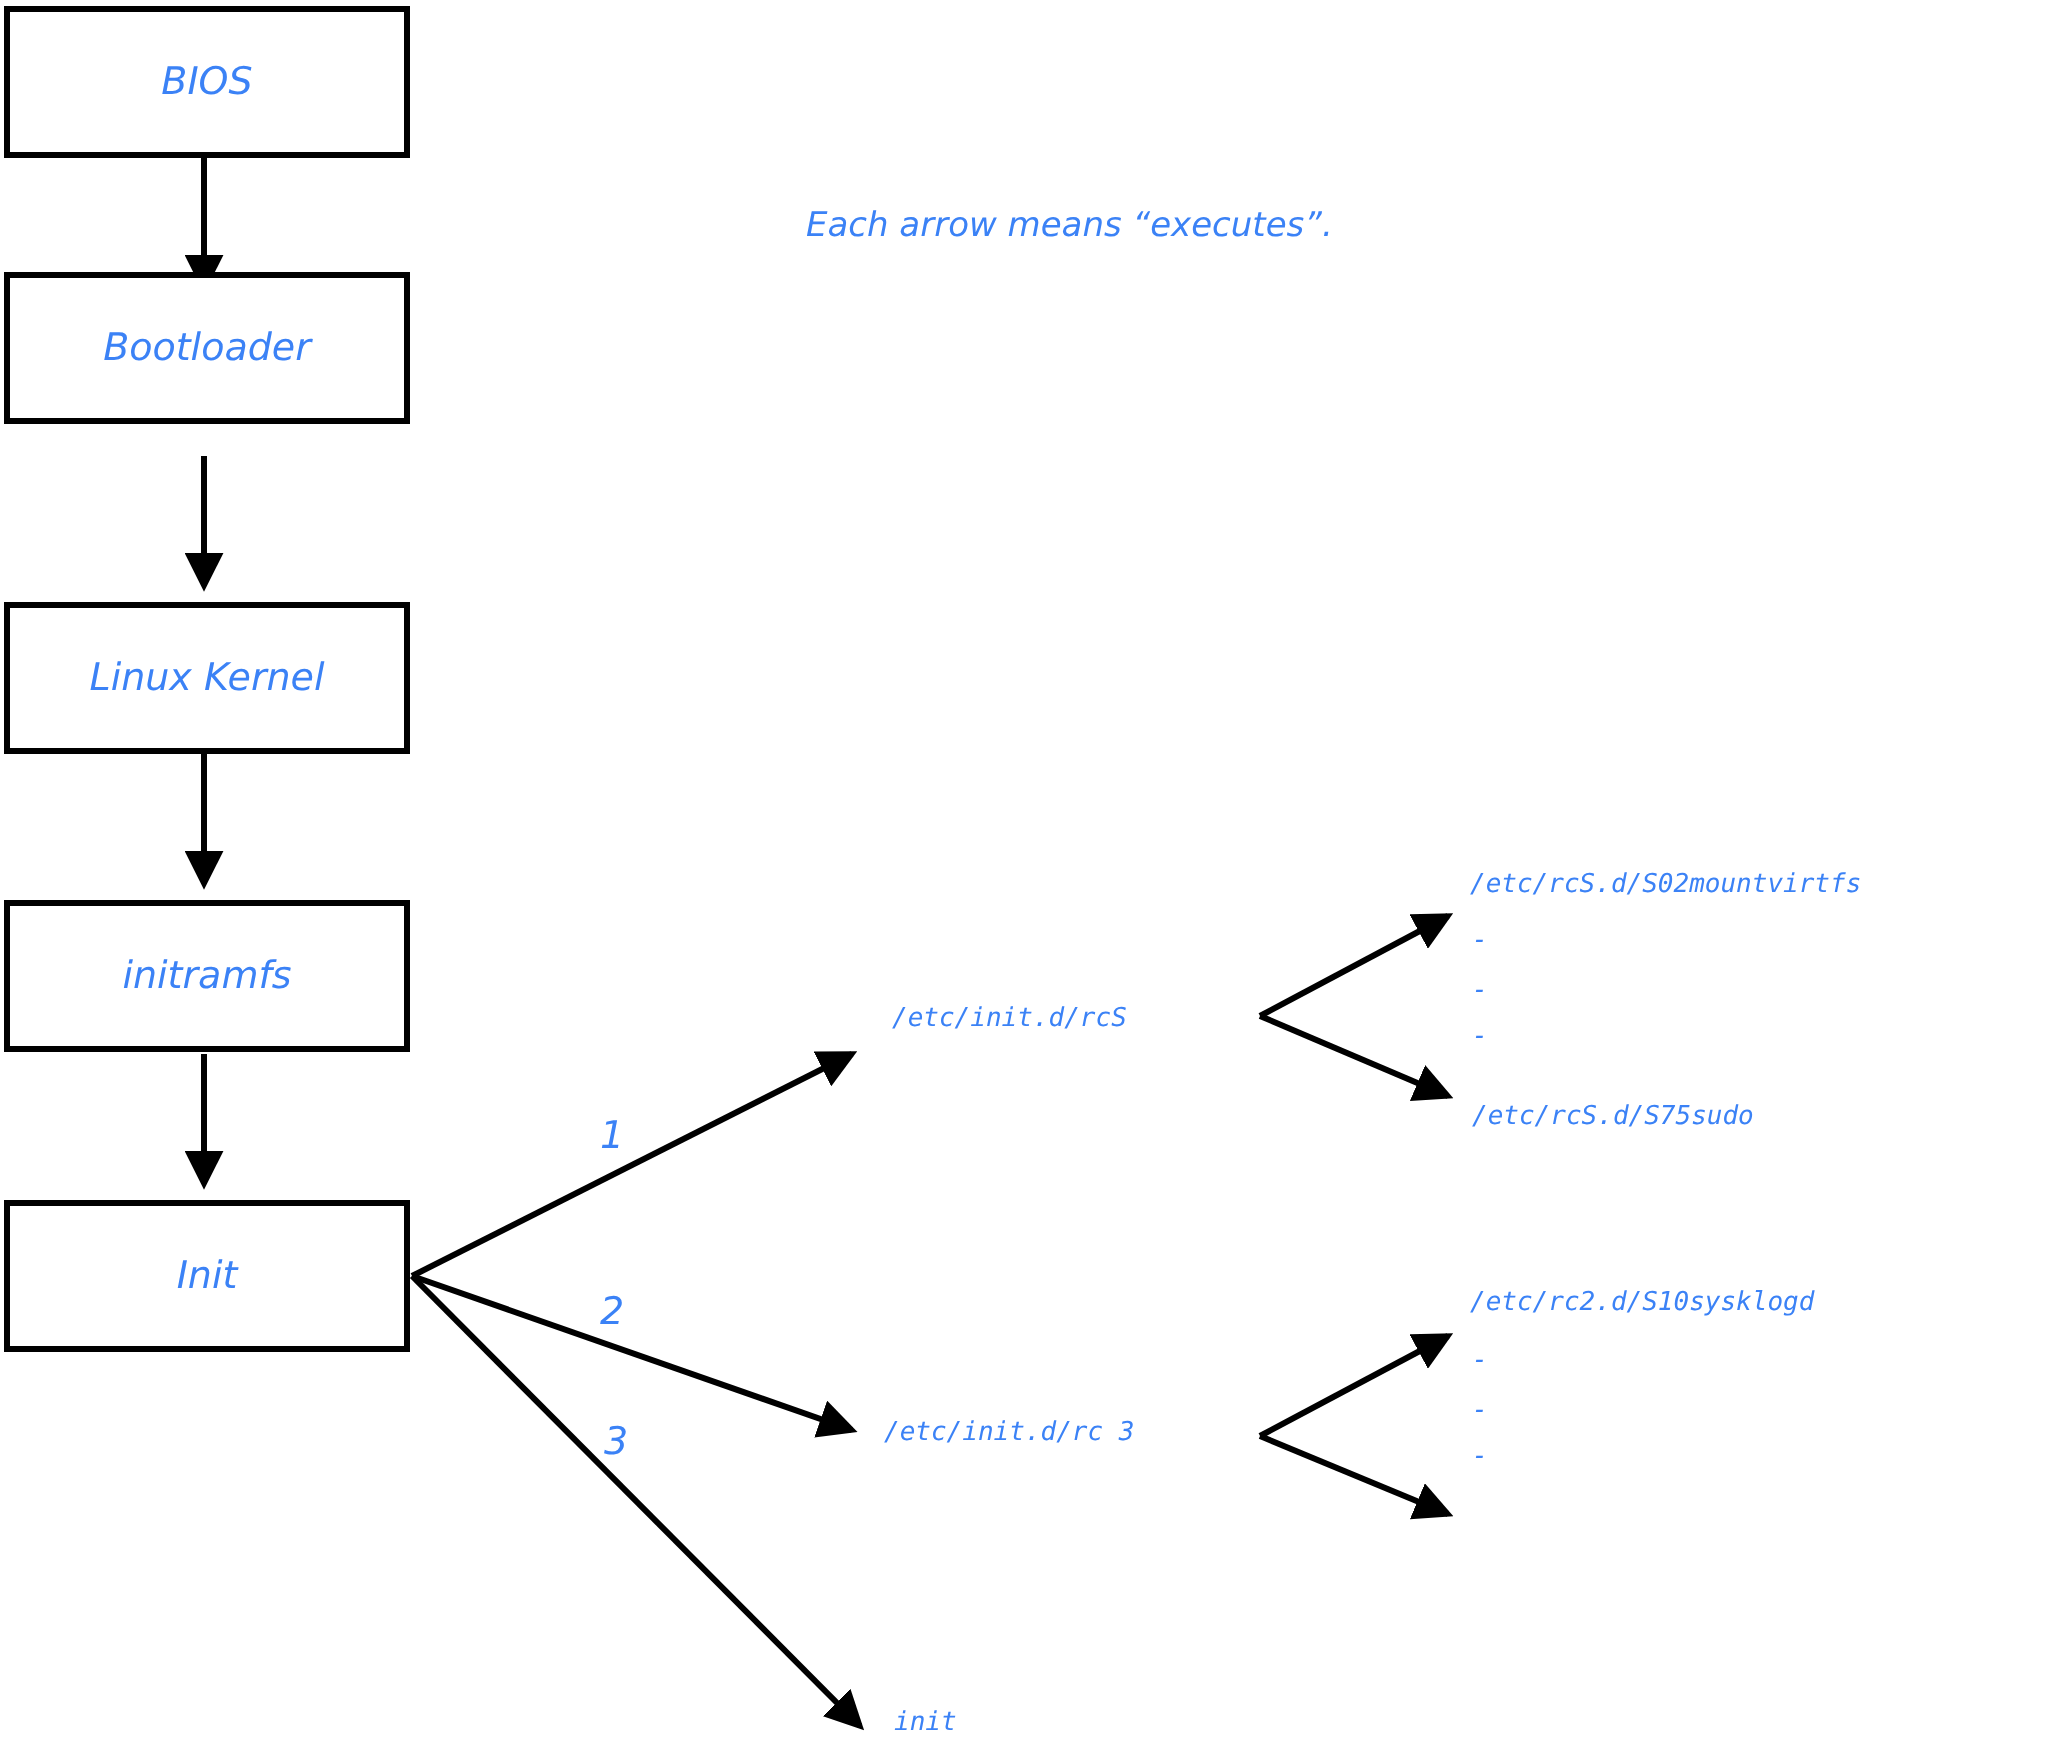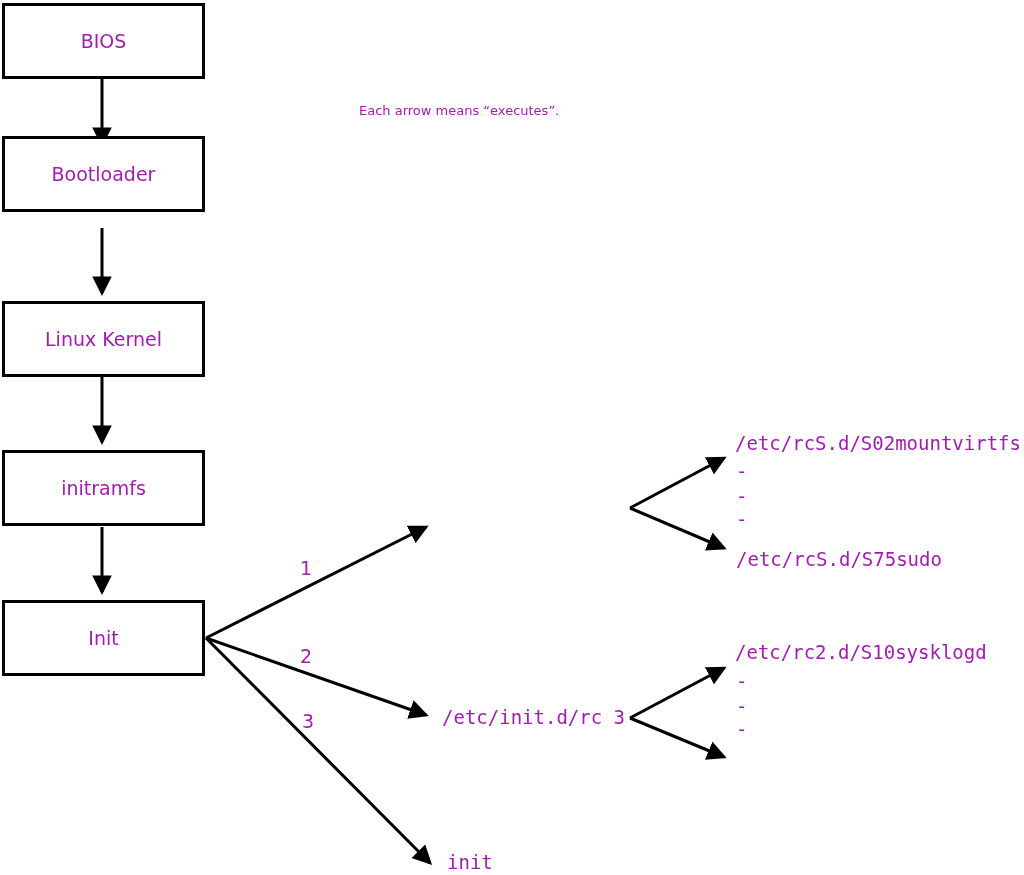--- a/index.html
+++ b/index.html
@@ -7,21 +7,22 @@
     padding: 0;
     background: #ffffff;
   }
   #canvas {
     position: relative;
     width: 1024px;
     height: 875px;
     background: #ffffff;
     overflow: hidden;
     font-family: "DejaVu Sans", "Liberation Sans", sans-serif;
-    color: #a21caf;
+    color: #3b82f6;
+    font-style: italic;
   }
   #arrow-layer {
     position: absolute;
     left: 0;
     top: 0;
     width: 1024px;
     height: 875px;
   }
   .flow-box {
     position: absolute;
@@ -32,32 +33,33 @@
     background: #ffffff;
     display: flex;
     align-items: center;
     justify-content: center;
     font-size: 19px;
     line-height: 1;
     box-sizing: content-box;
   }
   .note {
     position: absolute;
-    font-size: 13px;
+    font-size: 17px;
     white-space: nowrap;
+    margin-left: 44px;
   }
   .branch-num {
     position: absolute;
     font-size: 19px;
     white-space: nowrap;
   }
   .mono-label {
     position: absolute;
     font-family: "DejaVu Sans Mono", "Liberation Mono", monospace;
-    font-size: 19px;
+    font-size: 13px;
     line-height: 22px;
     white-space: pre;
   }
 </style>
 </head>
 <body>
 
 <div id="canvas">
 
   <svg id="arrow-layer" viewBox="0 0 1024 875" xmlns="http://www.w3.org/2000/svg">
@@ -86,20 +88,21 @@
   <div class="flow-box" style="top:450px">initramfs</div>
   <div class="flow-box" style="top:301px">Linux Kernel</div>
   <div class="flow-box" style="top:600px">Init</div>
 
   <div class="note" style="left:359px; top:103px">Each arrow means “executes”.</div>
 
   <div class="branch-num" style="left:300px; top:557px">1</div>
   <div class="branch-num" style="left:300px; top:645px">2</div>
   <div class="branch-num" style="left:302px; top:710px">3</div>
 
+  <div class="mono-label" style="left:446px; top:499px">/etc/init.d/rcS</div>
   <div class="mono-label" style="left:442px; top:706px">/etc/init.d/rc 3</div>
   <div class="mono-label" style="left:447px; top:851px">init</div>
 
   <div class="mono-label" style="left:735px; top:432px">/etc/rcS.d/S02mountvirtfs</div>
   <div class="mono-label" style="left:736px; top:460px">-</div>
   <div class="mono-label" style="left:736px; top:485px">-</div>
   <div class="mono-label" style="left:736px; top:508px">-</div>
   <div class="mono-label" style="left:736px; top:548px">/etc/rcS.d/S75sudo</div>
 
   <div class="mono-label" style="left:735px; top:641px">/etc/rc2.d/S10sysklogd</div>

